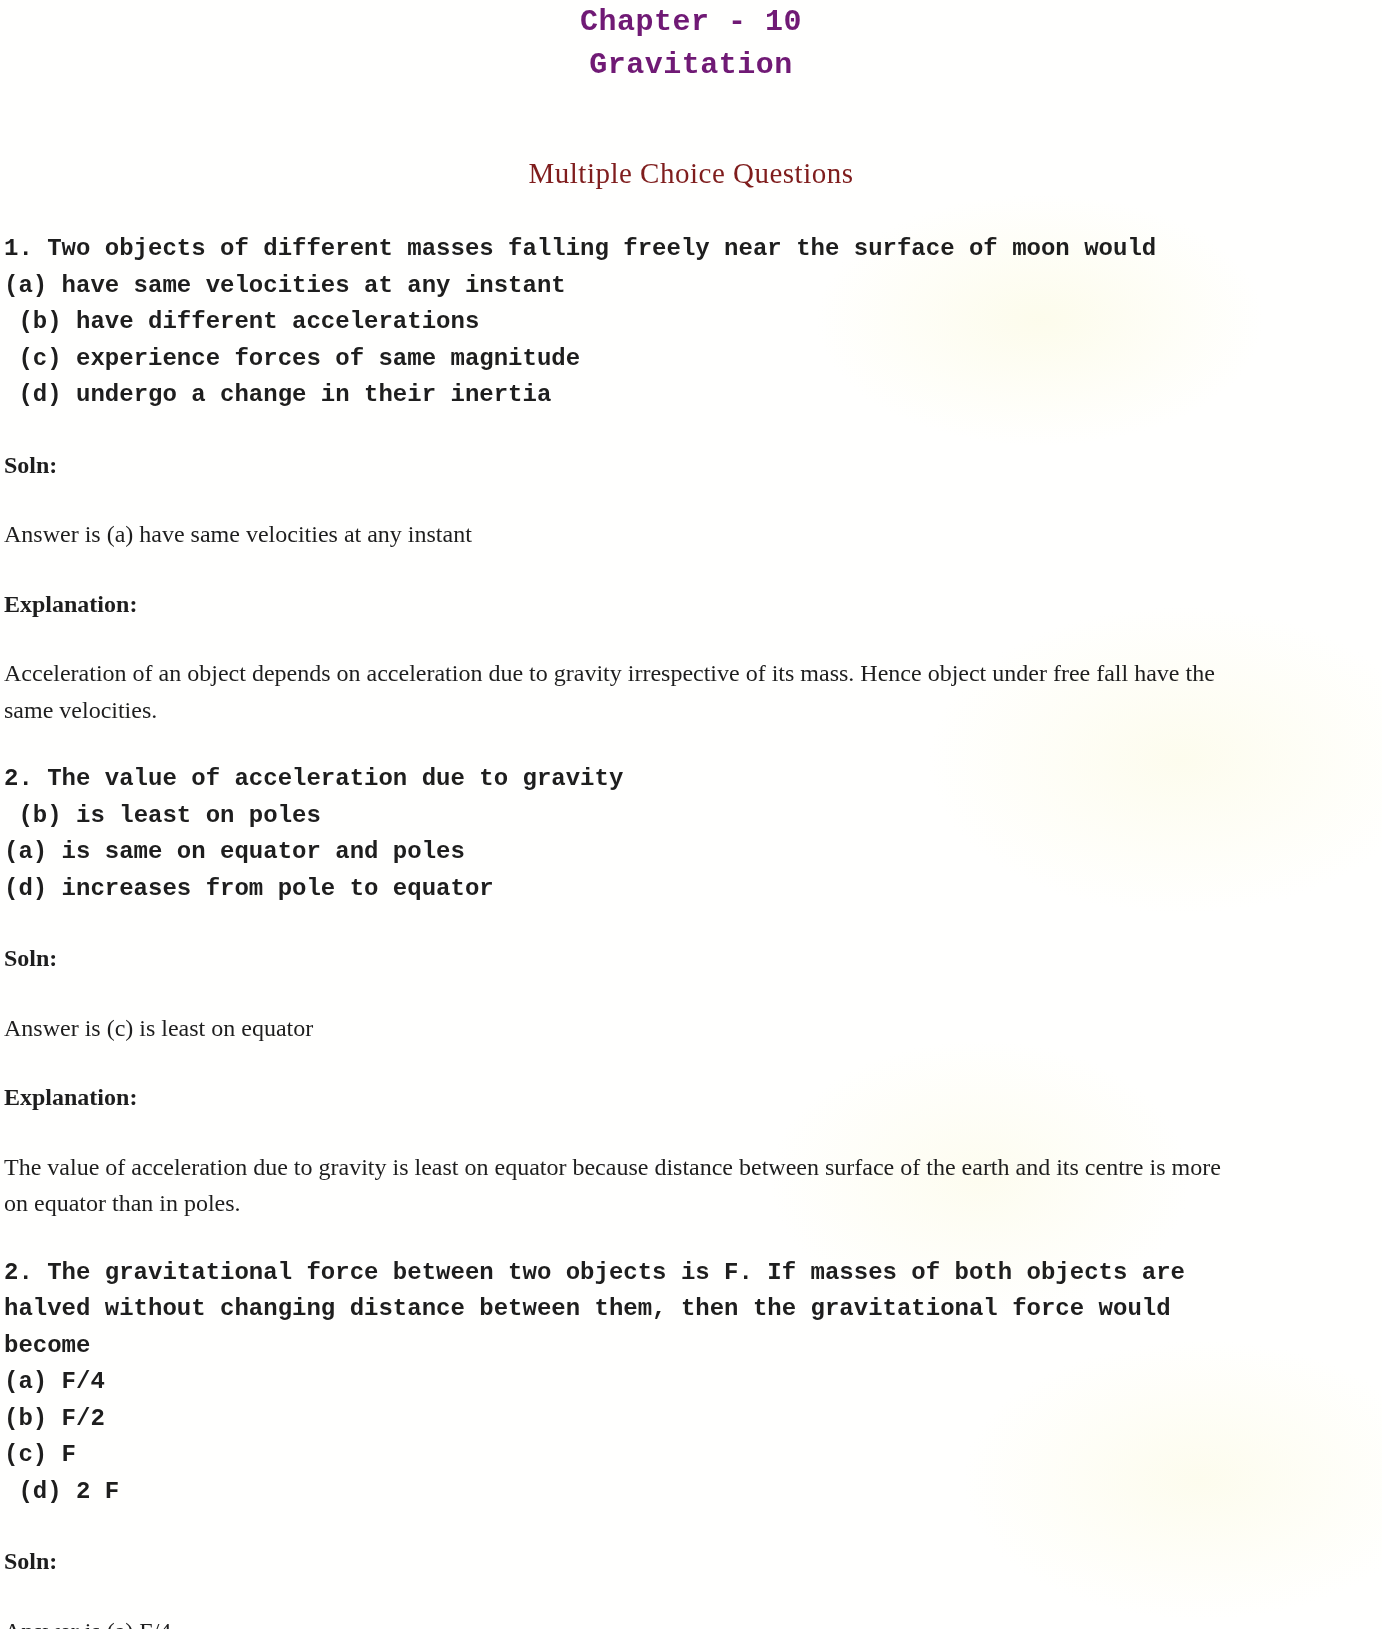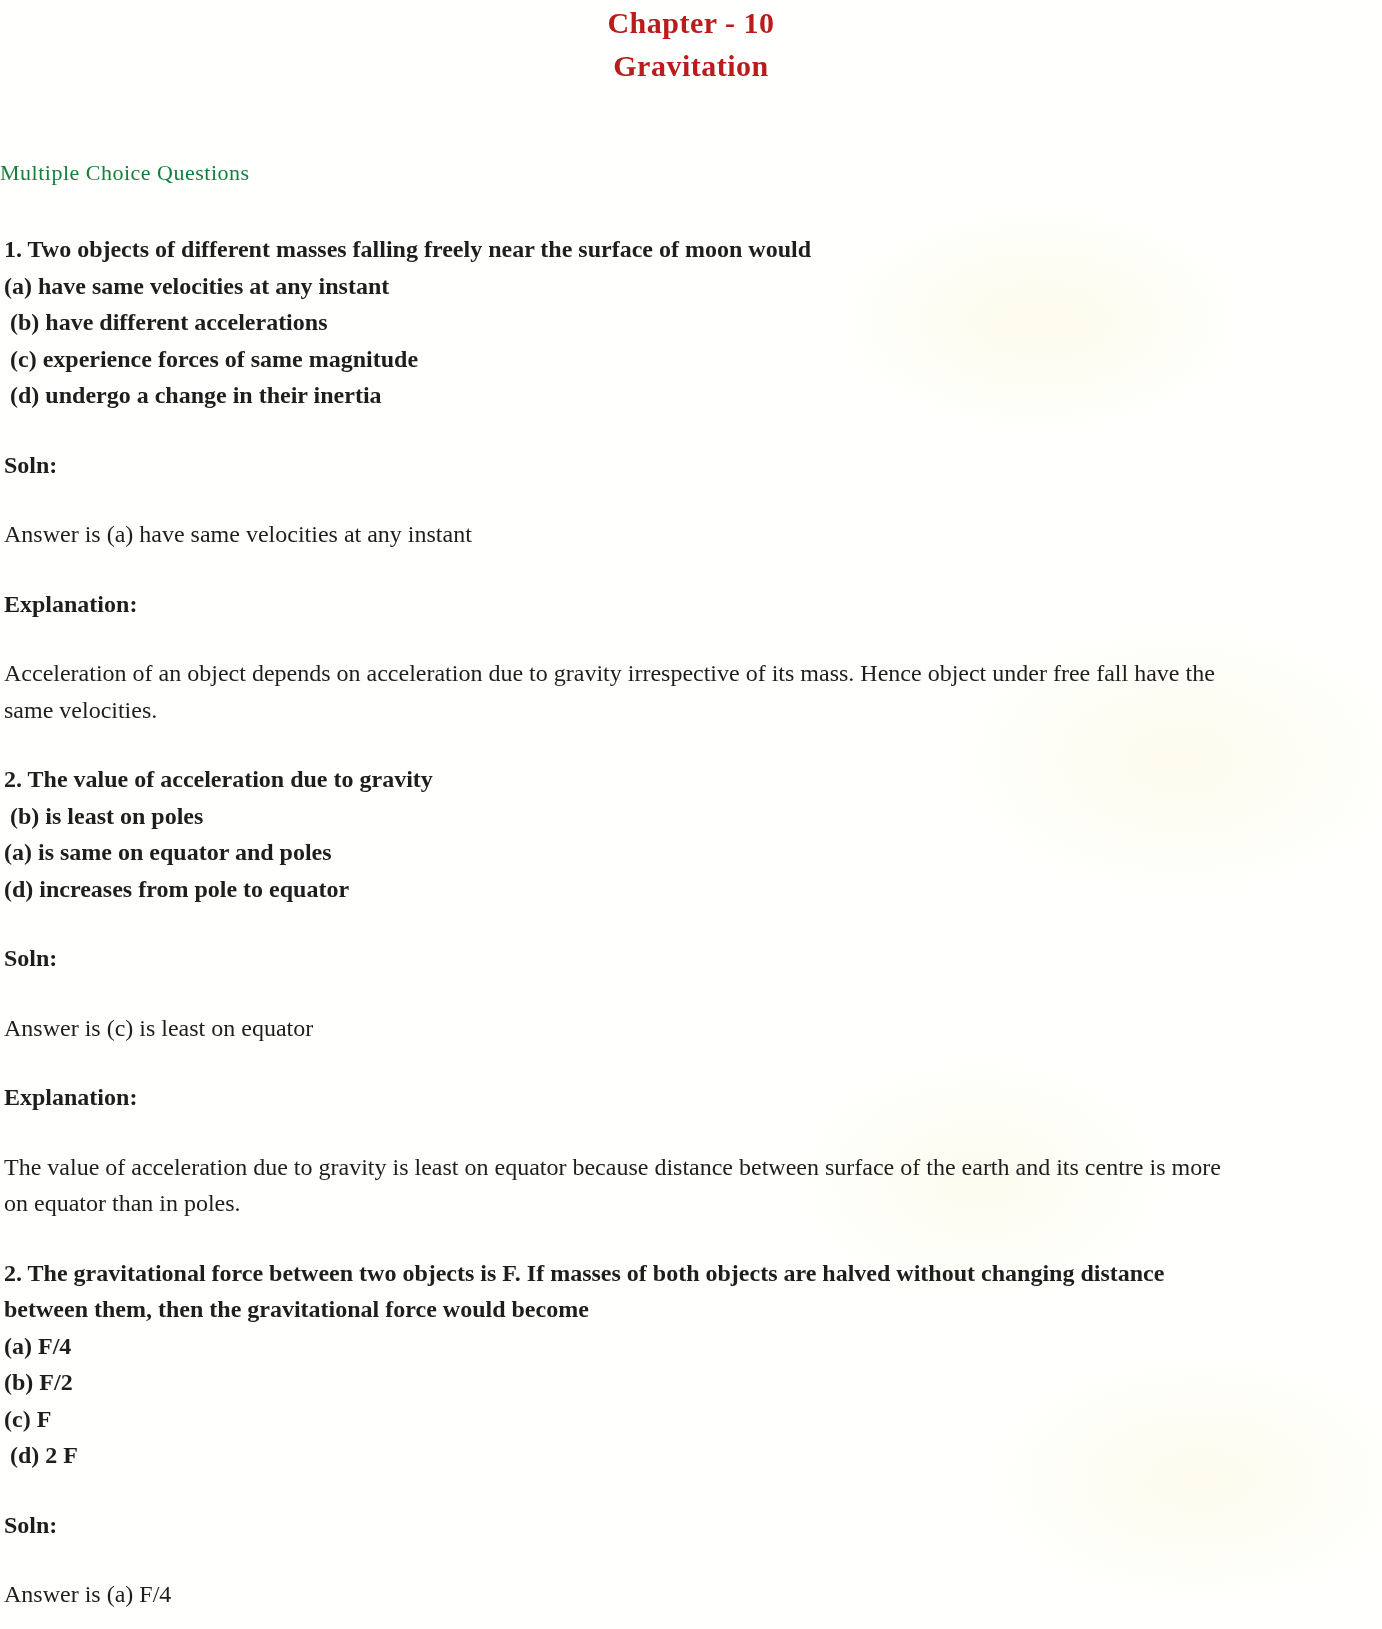--- a/index.html
+++ b/index.html
@@ -14,47 +14,47 @@
       radial-gradient(ellipse 300px 200px at 980px 1180px,  rgba(250,248,218,0.40), rgba(255,255,255,0) 70%),
       radial-gradient(ellipse 340px 200px at 1200px 1480px, rgba(250,248,214,0.40), rgba(255,255,255,0) 70%);
     font-family: "Liberation Serif", serif;
     font-size: 24px;
     color: #1e1e1e;
   }
   .doc-title {
     margin: 0;
     padding-top: 1px;
     text-align: center;
-    font-family: Liberation Serif, serif;
+    font-family: Liberation Mono, monospace;
     font-weight: 700;
     font-size: 30px;
     line-height: 43px;
-    color: #b91c1c;
+    color: #701a75;
     letter-spacing: 0.5px;
   }
   .mcq-heading {
     margin: 66px 0 38px 0;
-    text-align: left;
+    text-align: center;
     font-family: "Liberation Serif", serif;
     font-weight: 400;
-    font-size: 22px;
+    font-size: 29px;
     line-height: 40px;
-    color: #15803d;
+    color: #7f1d1d;
     letter-spacing: 0.5px;
   }
   .content {
     padding-left: 4px;
   }
   .para {
     margin: 0 0 33px 0;
     line-height: 36.5px;
     max-width: 1240px;
   }
   .bold { font-weight: 700; }
-  .line { white-space: pre-wrap; }
+  .line { white-space: pre-wrap; font-family: Liberation Mono, monospace; }
 </style>
 </head>
 <body>
 
 <div class="doc-title">
   <div>Chapter - 10</div>
   <div>Gravitation</div>
 </div>
 
 <div class="mcq-heading">Multiple Choice Questions</div>

